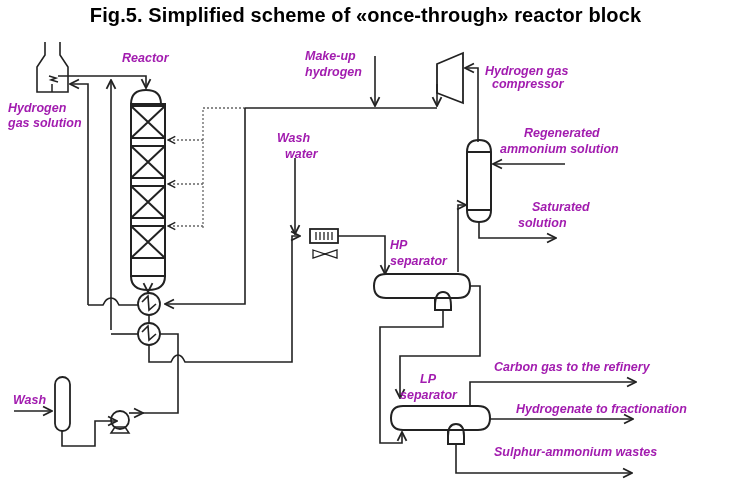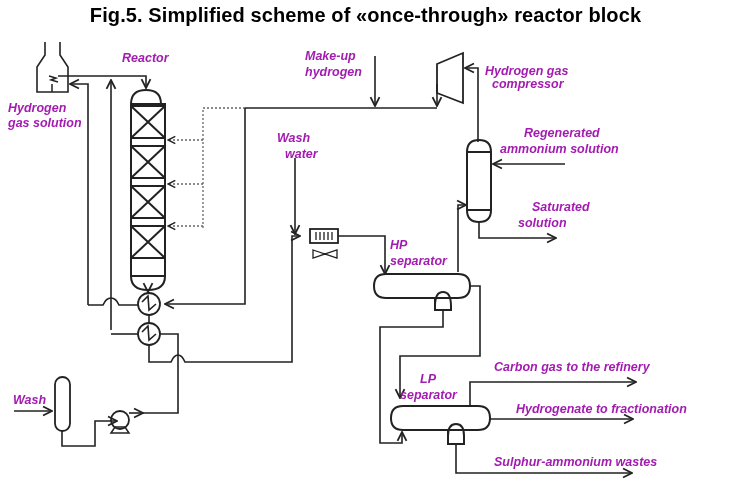--- a/index.html
+++ b/index.html
@@ -132,13 +132,13 @@
 <div class="lbl" style="left:500px;top:142px;text-align:right;">ammonium solution</div>
 <div class="lbl" style="left:532px;top:200px;">Saturated</div>
 <div class="lbl" style="left:518px;top:216px;">solution</div>
 <div class="lbl c" style="left:390px;top:238px;width:70px;">HP</div>
 <div class="lbl c" style="left:390px;top:254px;width:70px;">separator</div>
 <div class="lbl c" style="left:400px;top:372px;width:70px;margin-left:20px;">LP</div>
 <div class="lbl c" style="left:400px;top:388px;width:70px;">separator</div>
 <div class="lbl" style="left:13px;top:393px;">Wash</div>
 <div class="lbl" style="left:494px;top:360px;">Carbon gas to the refinery</div>
 <div class="lbl" style="left:494px;top:402px;margin-left:22px;">Hydrogenate to fractionation</div>
-<div class="lbl" style="left:494px;top:455px;">Sulphur-ammonium wastes</div>
+<div class="lbl" style="left:494px;top:445px;">Sulphur-ammonium wastes</div>
 
 </body></html>

